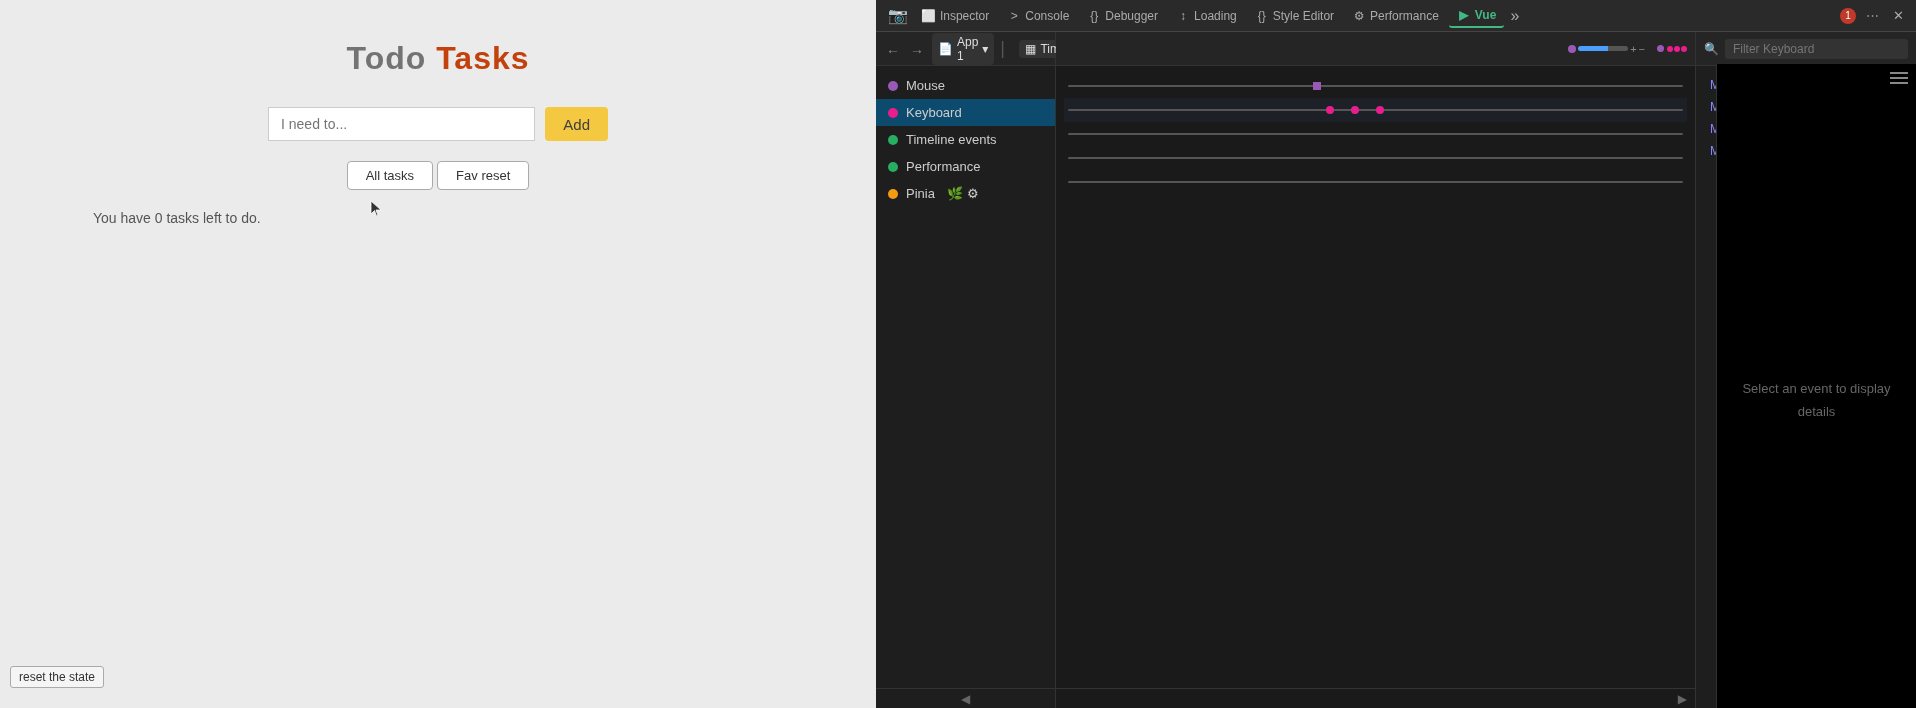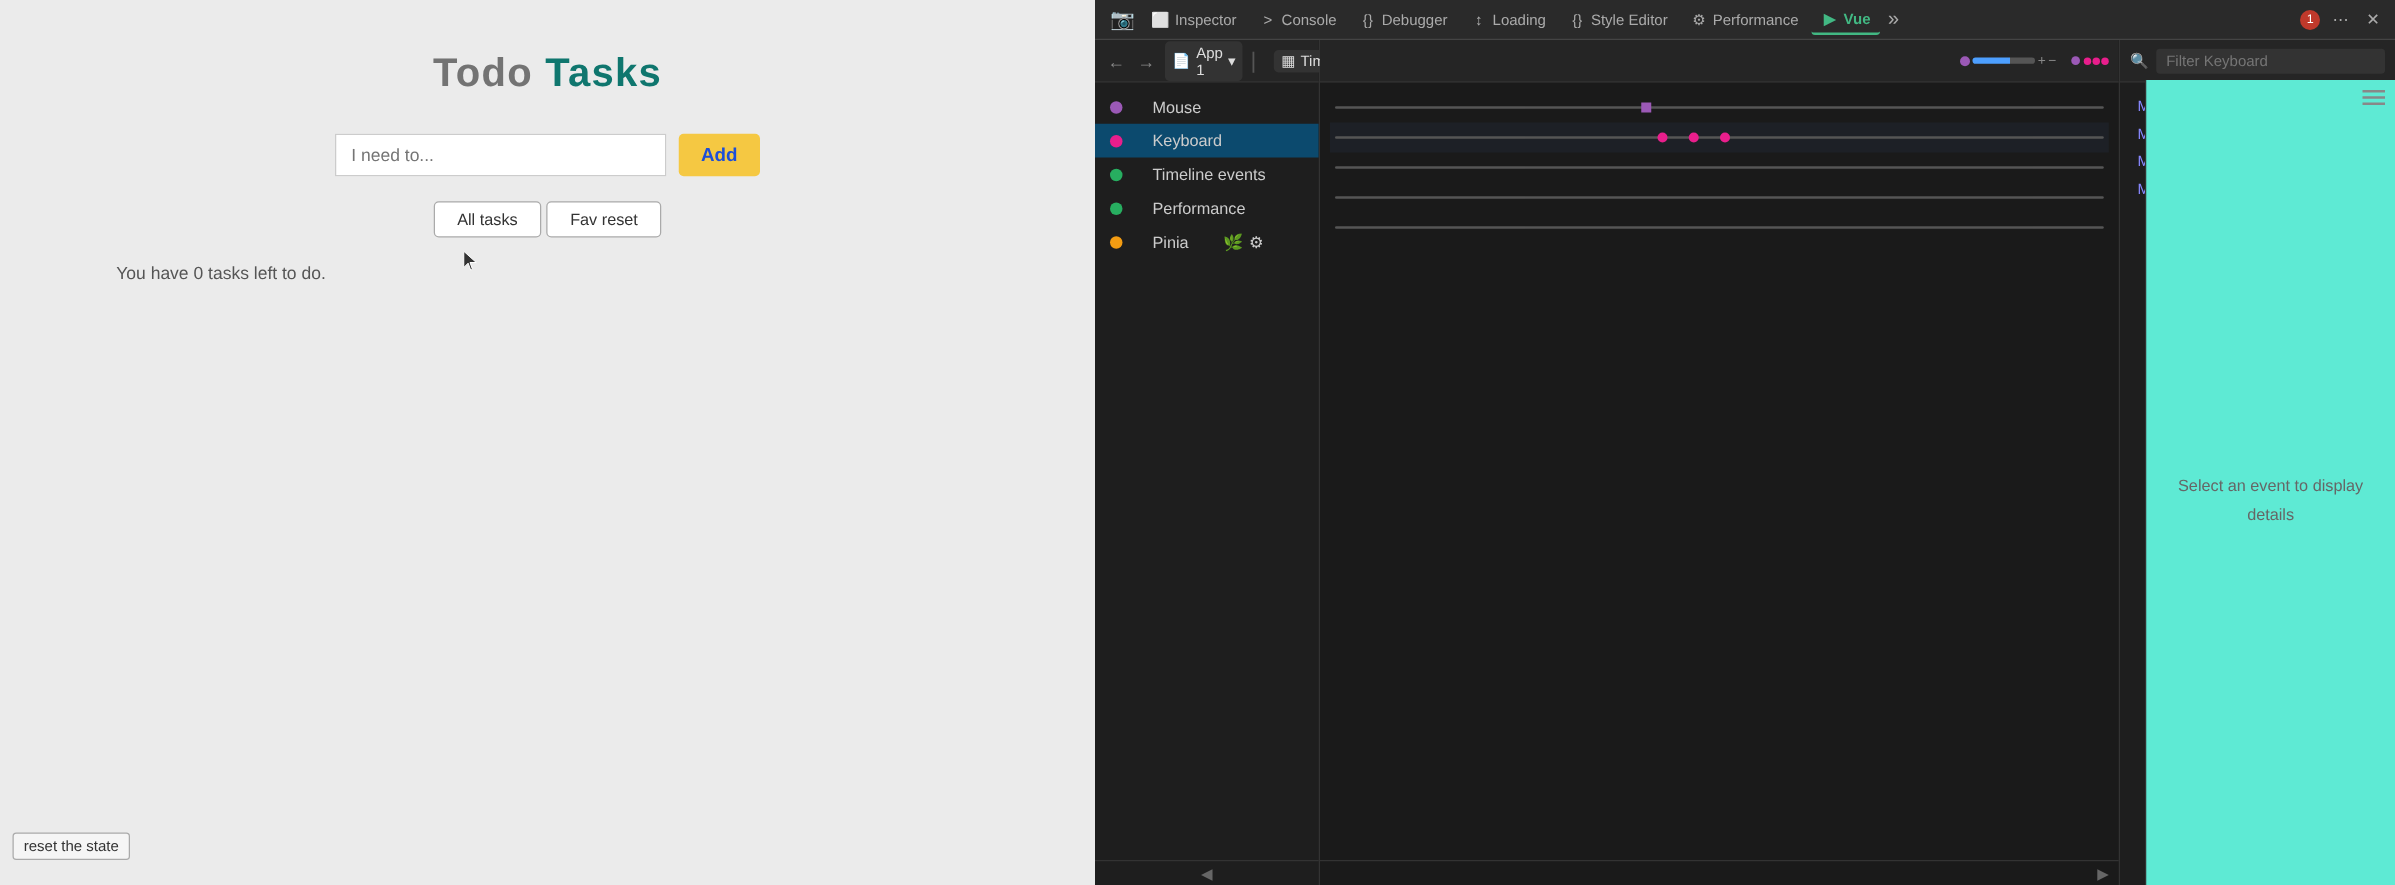--- a/index.html
+++ b/index.html
@@ -38,22 +38,22 @@
       color: #999;
       background: #fff;
       outline: none;
     }
     .add-button {
       background: #f5c842;
       border: none;
       border-radius: 4px;
       padding: 8px 18px;
       font-size: 15px;
-      font-weight: bold;
-      color: #1d4ed8;
+      font-weight: normal;
+      color: #404040;
       cursor: pointer;
     }
     .filter-buttons {
       display: flex;
       gap: 4px;
       margin-bottom: 20px;
     }
     .filter-btn {
       border: 1px solid #aaa;
       background: #fff;
@@ -231,21 +231,21 @@
     .event-list {
       flex: 1;
       overflow-y: auto;
       padding: 6px 0;
     }
     .event-group-item {
       display: flex;
       align-items: center;
       padding: 6px 12px;
       cursor: pointer;
-      gap: 24px;
+      gap: 8px;
       font-size: 13px;
       color: #ccc;
     }
     .event-group-item.selected { background: #0c4a6e; }
     .event-dot {
       width: 10px;
       height: 10px;
       border-radius: 50%;
       flex-shrink: 0;
     }
@@ -360,21 +360,21 @@
       display: flex;
       gap: 4px;
       margin-left: 4px;
     }
   </style>
 </head>
 <body>
 
 <div class="app-area">
   <h1 class="app-title">
-    <span style="color:#737373">Todo</span><span style="color:#0f766e"> Tasks</span>
+    <span style="color:#737373">Todo</span><span style="color:#c2410c"> Tasks</span>
   </h1>
   <div class="input-row">
     <input class="task-input" type="text" placeholder="I need to..." style="">
     <button class="add-button">Add</button>
   </div>
   <div class="filter-buttons">
     <button class="filter-btn active">All tasks</button>
     <button class="filter-btn">Fav reset</button>
   </div>
   <div class="tasks-left">You have 0 tasks left to do.</div>
@@ -568,21 +568,21 @@
         <div class="ed-event-row">
           <span class="ed-event-label">Meta</span>
           <span class="ed-event-time">16:16:01</span>
         </div>
         <div class="ed-event-row">
           <span class="ed-event-label">Meta</span>
           <span class="ed-event-time">16:16:01</span>
         </div>
       </div>
 
-      <div style="position:absolute; right:0; top:32px; width:200px; bottom:0; border-left:1px solid #333; background:#5eead4; display:flex; flex-direction:column; align-items:flex-end;">
+      <div style="position:absolute; right:0; top:32px; width:200px; bottom:0; border-left:1px solid #333; background:#000000; display:flex; flex-direction:column; align-items:flex-end;">
 
         <div style="padding:8px; cursor:pointer;">
           <div style="width:18px; height:2px; background:#888; margin-bottom:3px;"></div>
           <div style="width:18px; height:2px; background:#888; margin-bottom:3px;"></div>
           <div style="width:18px; height:2px; background:#888;"></div>
         </div>
 
         <div style="flex:1; display:flex; align-items:center; justify-content:center; width:100%;">
           <div class="ed-empty">Select
 an event

